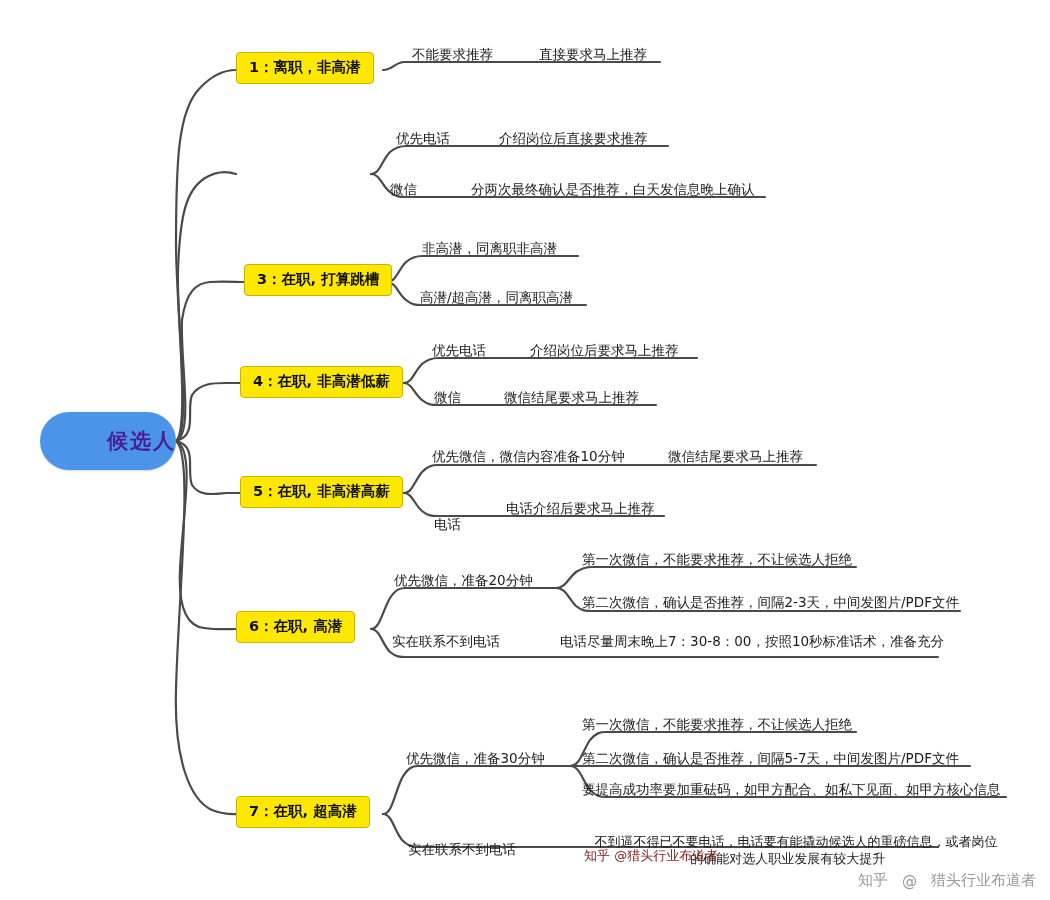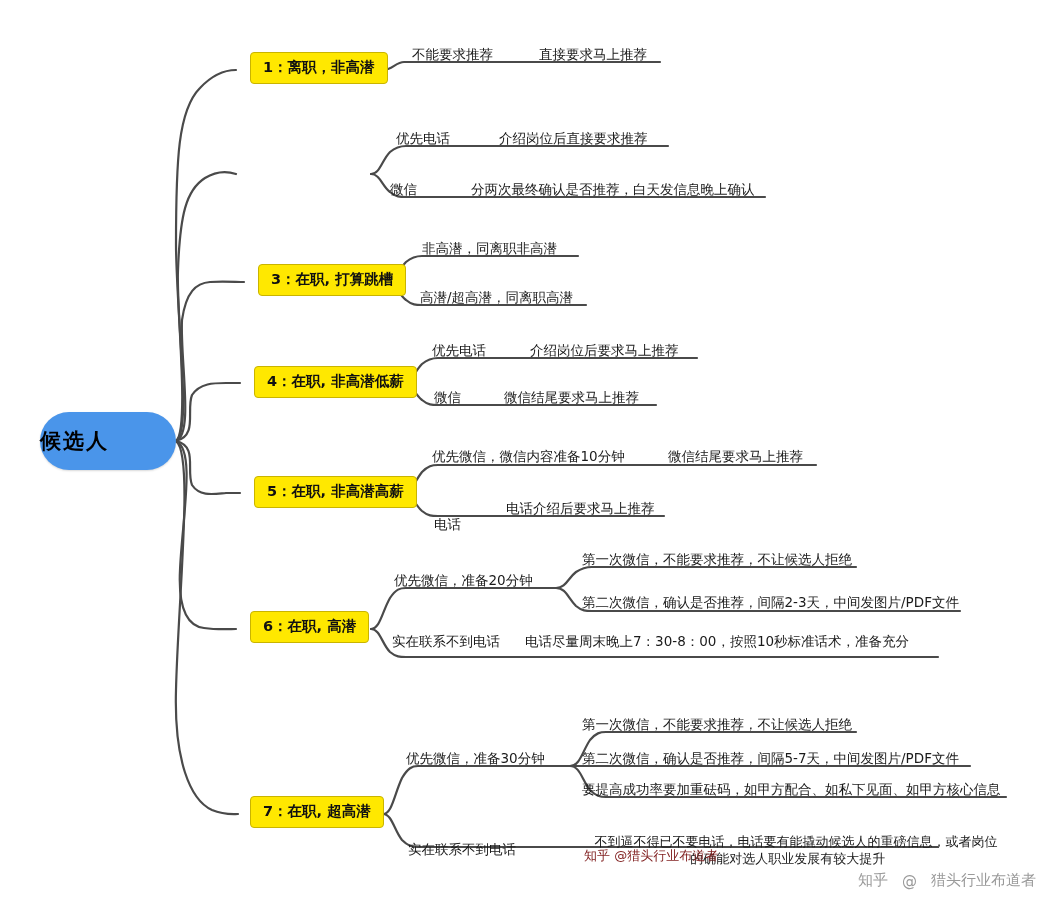--- a/index.html
+++ b/index.html
@@ -30,41 +30,40 @@
     pointer-events: none;
   }
   .root-node {
     position: absolute;
     left: 40px;
     top: 412px;
     width: 136px;
     height: 58px;
     border-radius: 29px;
     background: #4a95ea;
-    color: #000000;
+    color: #4c1d95;
     display: flex;
     align-items: center;
-    justify-content: flex-start;
+    justify-content: flex-end;
     font-size: 21px;
     font-weight: bold;
     letter-spacing: 2px;
     box-shadow: 0 1px 2px rgba(0,0,0,0.15);
   }
   .branch-node {
     position: absolute;
     background: #ffe800;
     border: 1px solid #c9b400;
     border-radius: 4px;
     padding: 7px 12px;
     font-size: 14.5px;
     font-weight: bold;
     color: #111;
     white-space: nowrap;
     line-height: 1.1;
-    margin-left: 14px;
   }
   .leaf {
     position: absolute;
     font-size: 13.5px;
     color: #1a1a1a;
     white-space: nowrap;
     line-height: 1.25;
   }
   .leaf.small {
     font-size: 13px;
@@ -213,21 +212,21 @@
   </div>
   <div class="leaf" style="left:582px; top:551px;">
     <span>第一次微信，不能要求推荐，不让候选人拒绝</span>
   </div>
   <div class="leaf" style="left:582px; top:594px;text-align:right;">
     <span>第二次微信，确认是否推荐，间隔2-3天，中间发图片/PDF文件</span>
   </div>
   <div class="leaf" style="left:392px; top:633px;">
     <span>实在联系不到电话</span>
   </div>
-  <div class="leaf" style="left:525px; top:633px;text-align:right;">
+  <div class="leaf" style="left:560px; top:633px;text-align:right;">
     <span>电话尽量周末晚上7：30-8：00，按照10秒标准话术，准备充分</span>
   </div>
 
   <div class="branch-node" style="left:236px; top:796px;">
     <span>7：在职, 超高潜</span>
   </div>
   <div class="leaf" style="left:406px; top:750px;">
     <span>优先微信，准备30分钟</span>
   </div>
   <div class="leaf" style="left:582px; top:716px;">

